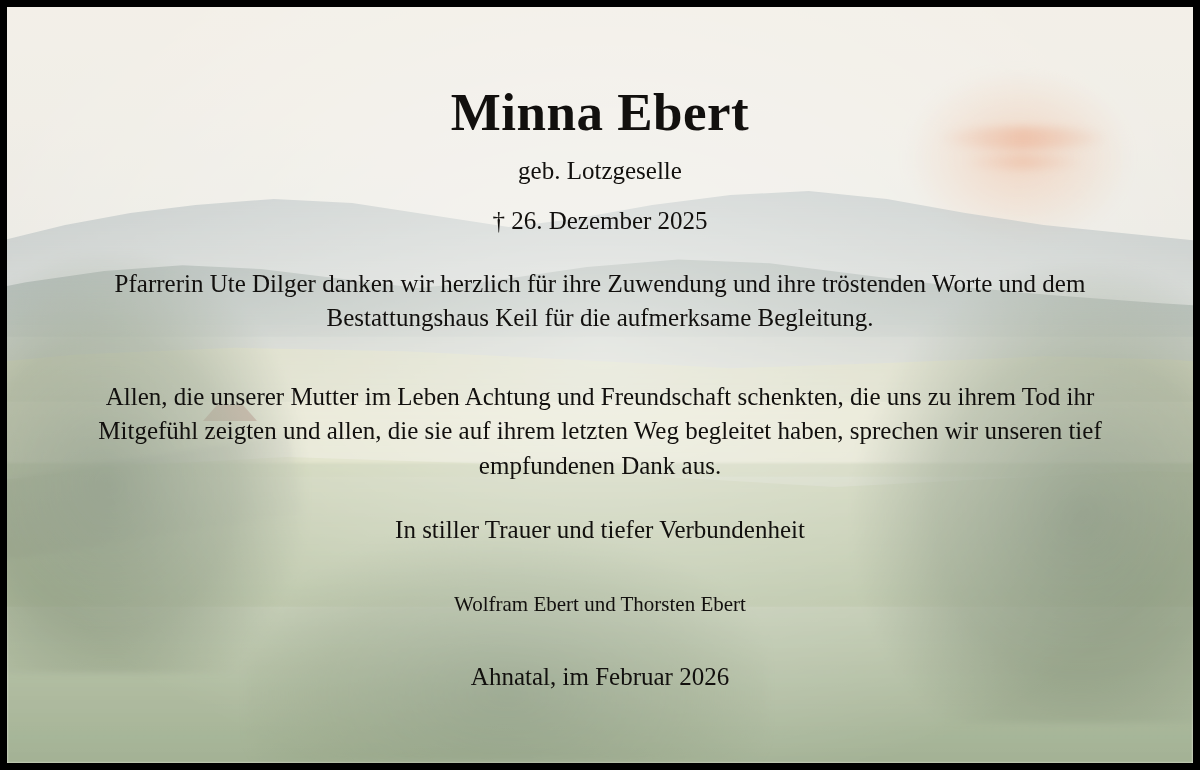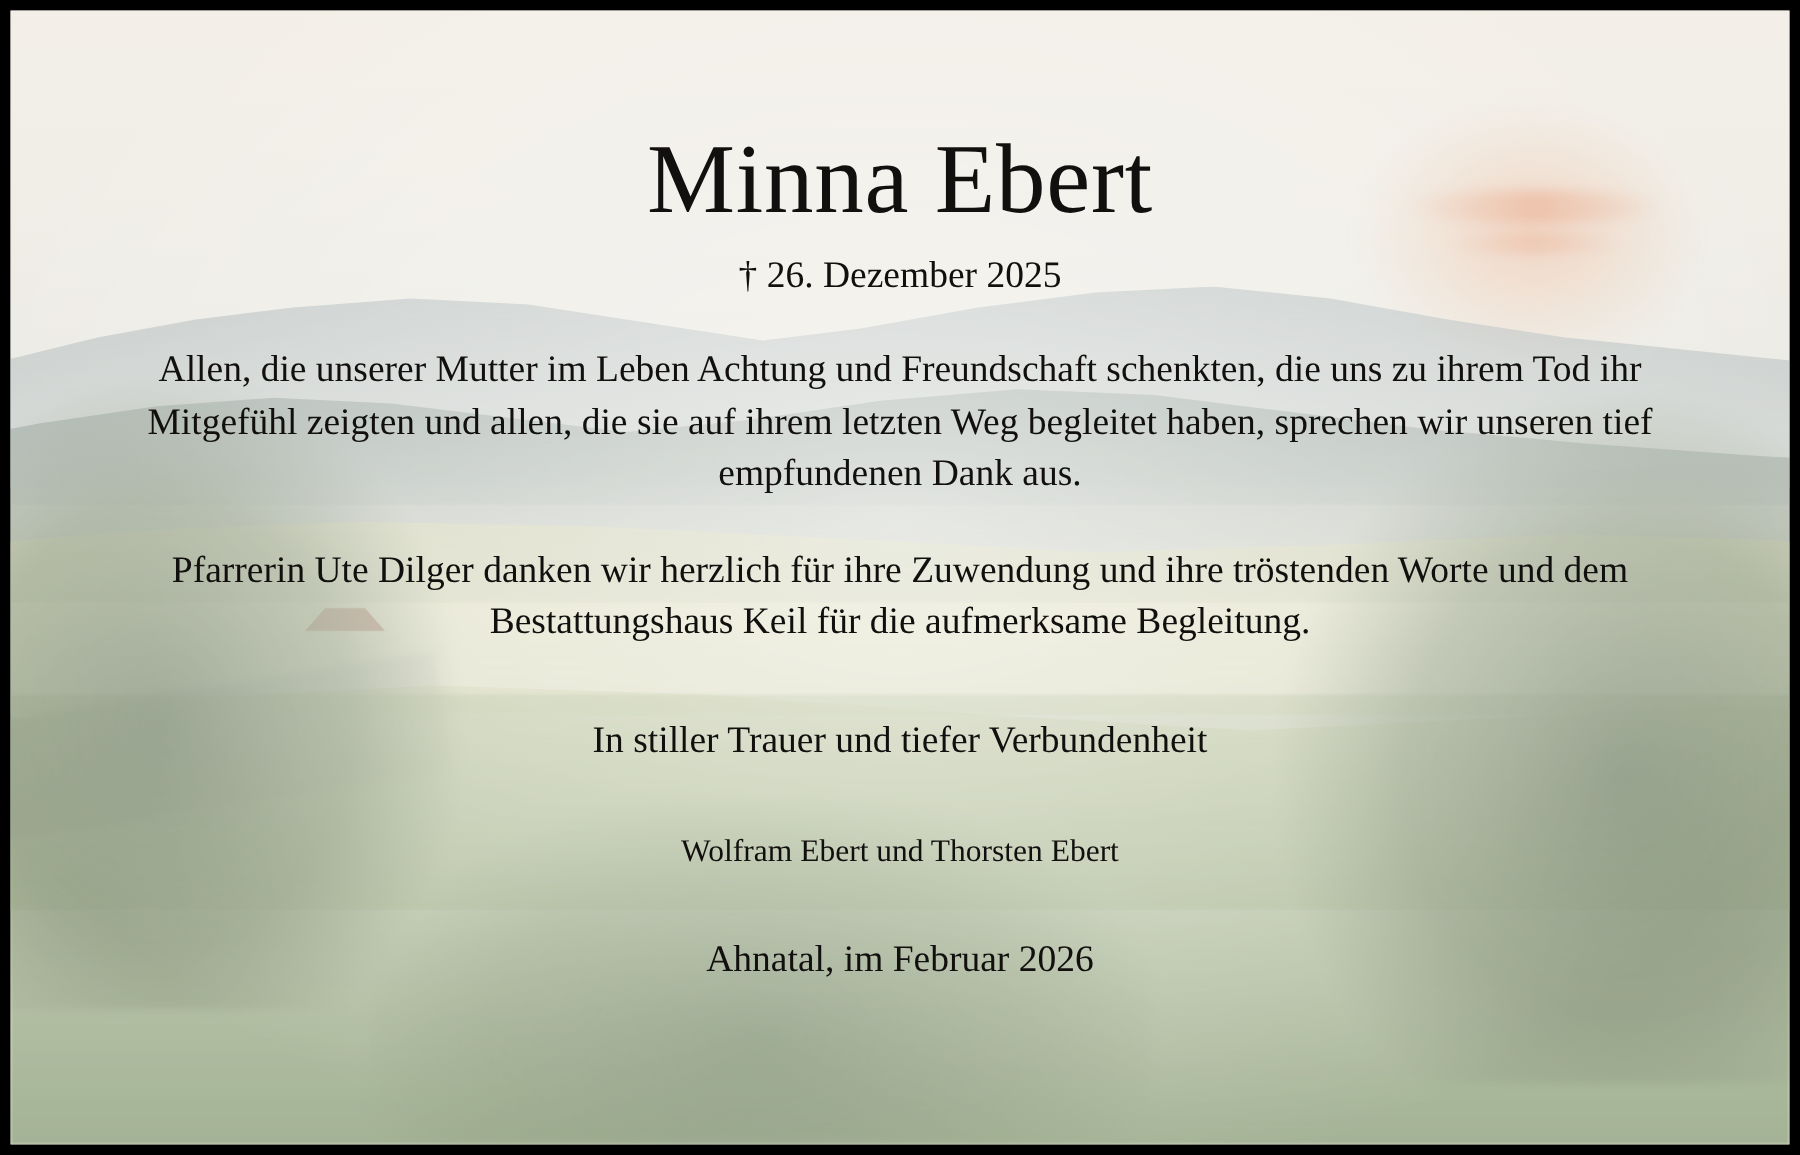--- a/index.html
+++ b/index.html
@@ -179,22 +179,22 @@
     z-index: 5;
     width: 100%;
     height: 100%;
     box-sizing: border-box;
     padding: 78px 46px 30px;
     text-align: center;
     color: #12100e;
   }
   .name {
     font-family: "Liberation Serif", serif;
-    font-weight: normal;
-    font-size: 66px;
+    font-weight: bold;
+    font-size: 53px;
     line-height: 1.05;
     letter-spacing: 0.5px;
     margin: 0 0 16px 0;
   }
   .maiden {
     font-size: 25px;
     margin: 0 0 22px 0;
   }
   .date {
     font-size: 25px;
@@ -241,23 +241,24 @@
     <div class="meadow"></div>
     <div class="tree-left"></div>
     <div class="bush-mid"></div>
     <div class="tree-right"></div>
     <div class="paper-wash"></div>
     <div class="veil"></div>
   </div>
 
   <div class="content">
     <h1 class="name">Minna Ebert</h1>
+    <p class="maiden">geb. Lotzgeselle</p>
     <p class="date">† 26. Dezember 2025</p>
+    <p class="para p2">Pfarrerin Ute Dilger danken wir herzlich für ihre Zuwendung und ihre tröstenden Worte und dem Bestattungshaus Keil für die aufmerksame Begleitung.</p>
     <p class="para p1">Allen, die unserer Mutter im Leben Achtung und Freundschaft schenkten, die uns zu ihrem Tod ihr Mitgefühl zeigten und allen, die sie auf ihrem letzten Weg begleitet haben, sprechen wir unseren tief empfundenen Dank aus.</p>
-    <p class="para p2">Pfarrerin Ute Dilger danken wir herzlich für ihre Zuwendung und ihre tröstenden Worte und dem Bestattungshaus Keil für die aufmerksame Begleitung.</p>
     <p class="closing">
       <span>In stiller Trauer und tiefer Verbundenheit</span><br>
     </p>
     <p class="family">Wolfram Ebert und Thorsten Ebert</p>
     <p class="place">Ahnatal, im Februar 2026</p>
   </div>
 
 </div>
 
 </body></html>

